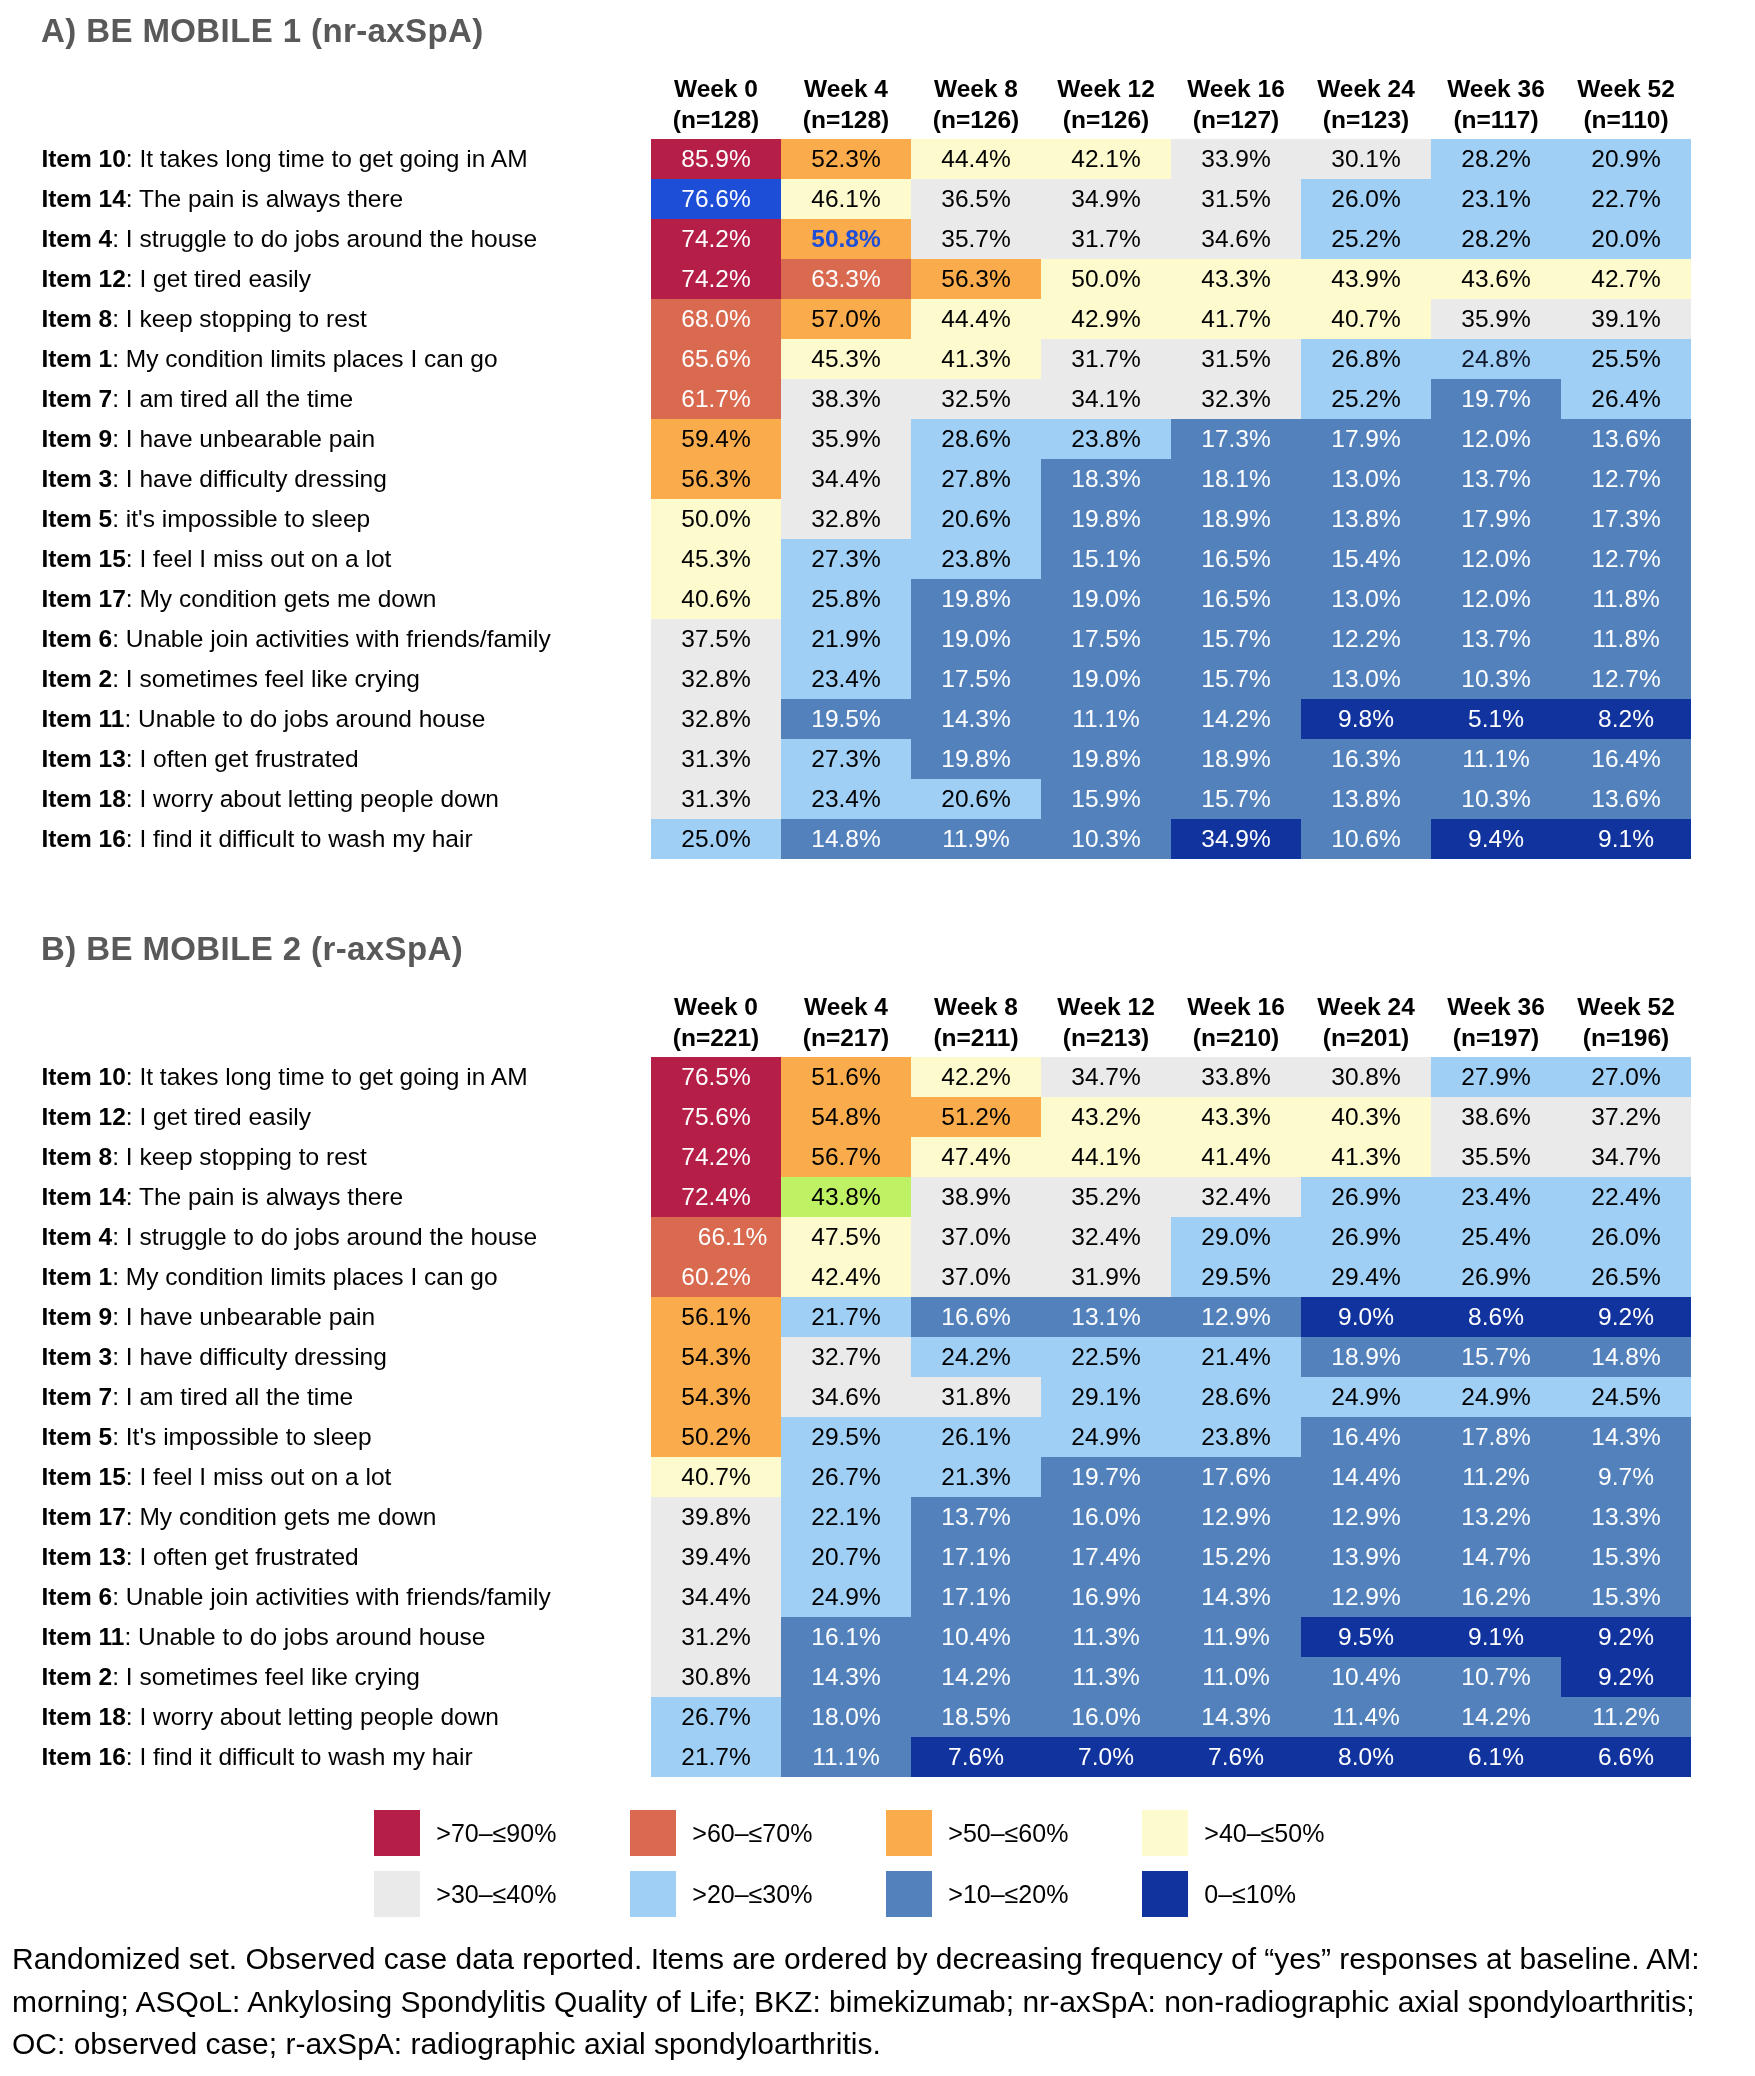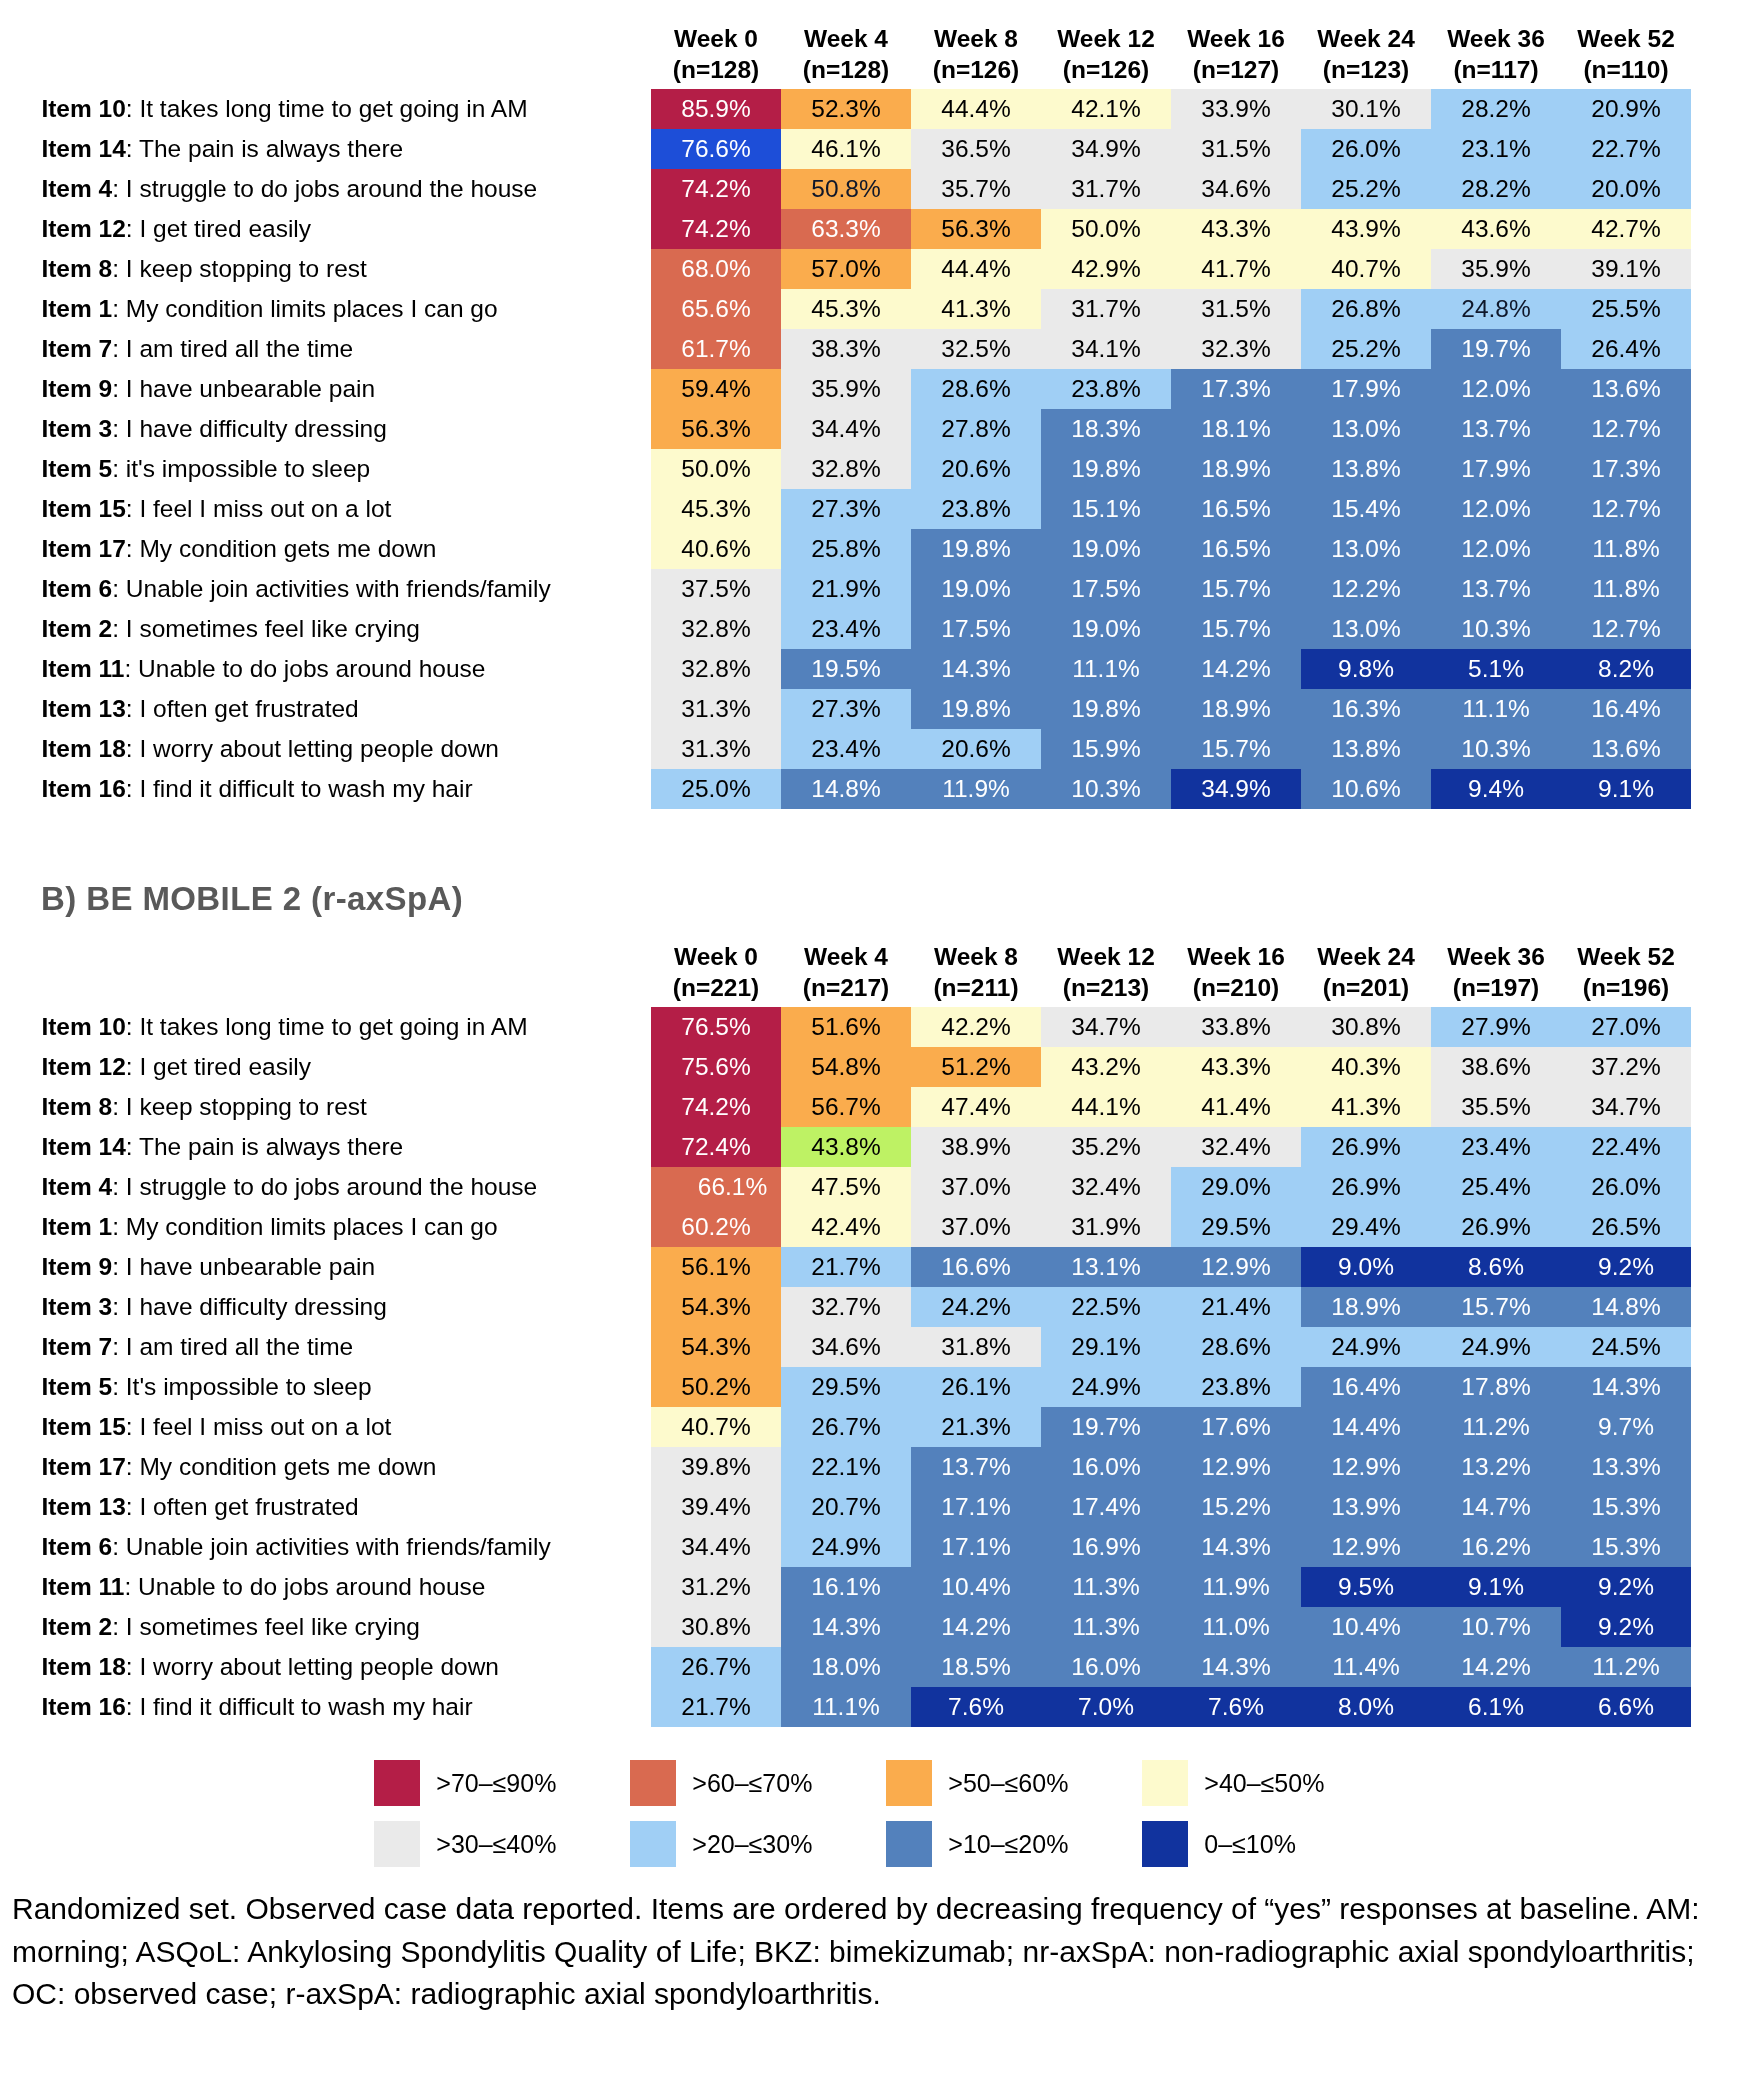--- a/index.html
+++ b/index.html
@@ -43,20 +43,21 @@
   .footnote{
     font-size:30px;line-height:1.42;margin:21px 10.4px 0 12px;color:#000;
   }
 </style>
 </head>
 <body>
 
 <div>
 
   <section id="section-a">
+    <h2 class="panel-title">A) BE MOBILE 1 (nr-axSpA)</h2>
     <div class="hgrid">
         <div class="corner"></div>
         <div class="colhead">
           <span>Week 0</span>
           <span>(n=128)</span>
         </div>
         <div class="colhead">
           <span>Week 4</span>
           <span>(n=128)</span>
         </div>
@@ -97,21 +98,21 @@
         <div class="cell" style="background: #1d4ed8; color: rgb(255, 255, 255);">76.6%</div>
         <div class="cell" style="background: rgb(253, 250, 205); color: rgb(0, 0, 0);">46.1%</div>
         <div class="cell" style="background: rgb(234, 234, 234); color: rgb(0, 0, 0);">36.5%</div>
         <div class="cell" style="background: rgb(234, 234, 234); color: rgb(0, 0, 0);">34.9%</div>
         <div class="cell" style="background: rgb(234, 234, 234); color: rgb(0, 0, 0);">31.5%</div>
         <div class="cell" style="background: rgb(160, 207, 245); color: rgb(0, 0, 0);">26.0%</div>
         <div class="cell" style="background: rgb(160, 207, 245); color: rgb(0, 0, 0);">23.1%</div>
         <div class="cell" style="background: rgb(160, 207, 245); color: rgb(0, 0, 0);">22.7%</div>
         <div class="rowlabel"><b>Item 4</b>: I struggle to do jobs around the house</div>
         <div class="cell" style="background: rgb(180, 30, 71); color: rgb(255, 255, 255);">74.2%</div>
-        <div class="cell" style="background: rgb(250, 172, 77); color: #0f172a;">50.8%</div>
+        <div class="cell" style="background: rgb(250, 172, 77); color: #1d4ed8; font-weight: bold;">50.8%</div>
         <div class="cell" style="background: rgb(234, 234, 234); color: rgb(0, 0, 0);">35.7%</div>
         <div class="cell" style="background: rgb(234, 234, 234); color: rgb(0, 0, 0);">31.7%</div>
         <div class="cell" style="background: rgb(234, 234, 234); color: rgb(0, 0, 0);">34.6%</div>
         <div class="cell" style="background: rgb(160, 207, 245); color: rgb(0, 0, 0);">25.2%</div>
         <div class="cell" style="background: rgb(160, 207, 245); color: rgb(0, 0, 0);">28.2%</div>
         <div class="cell" style="background: rgb(160, 207, 245); color: rgb(0, 0, 0);">20.0%</div>
         <div class="rowlabel"><b>Item 12</b>: I get tired easily</div>
         <div class="cell" style="background: rgb(180, 30, 71); color: rgb(255, 255, 255);">74.2%</div>
         <div class="cell" style="background: rgb(217, 106, 80); color: rgb(255, 255, 255);">63.3%</div>
         <div class="cell" style="background: rgb(250, 172, 77); color: rgb(0, 0, 0);">56.3%</div>

